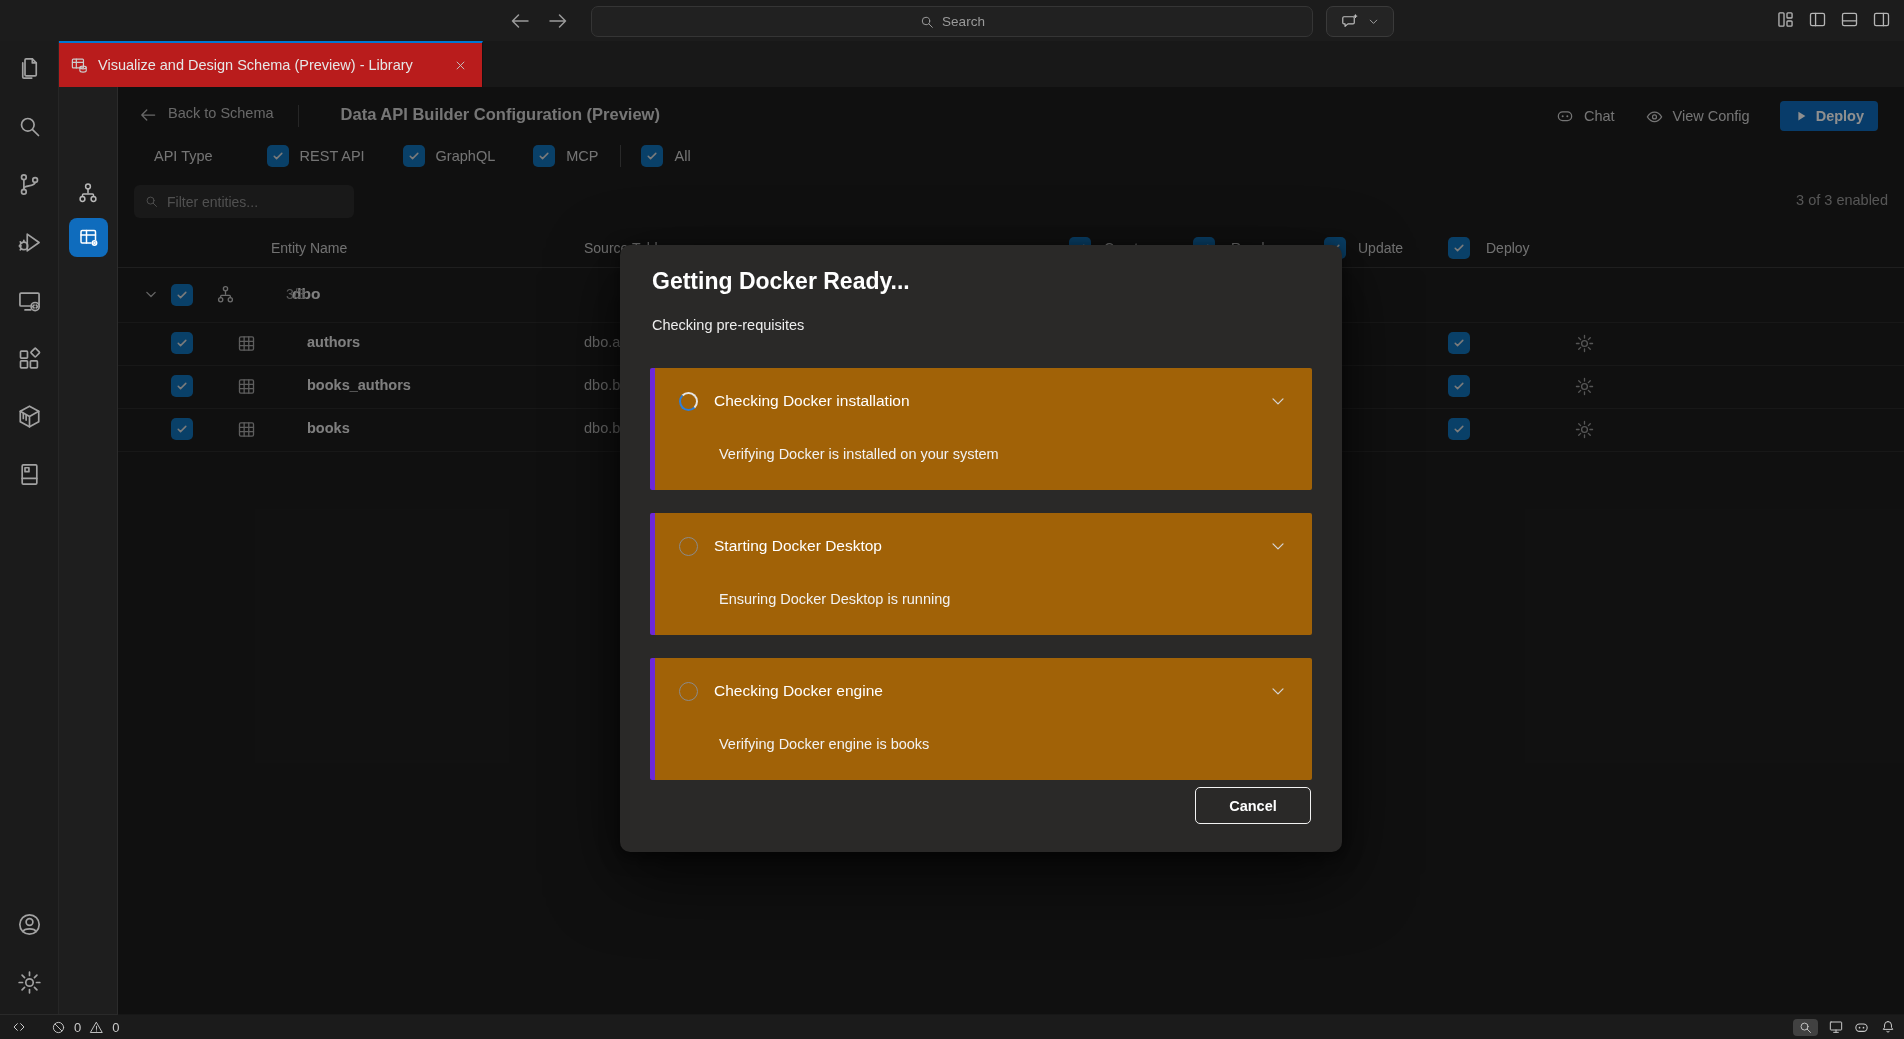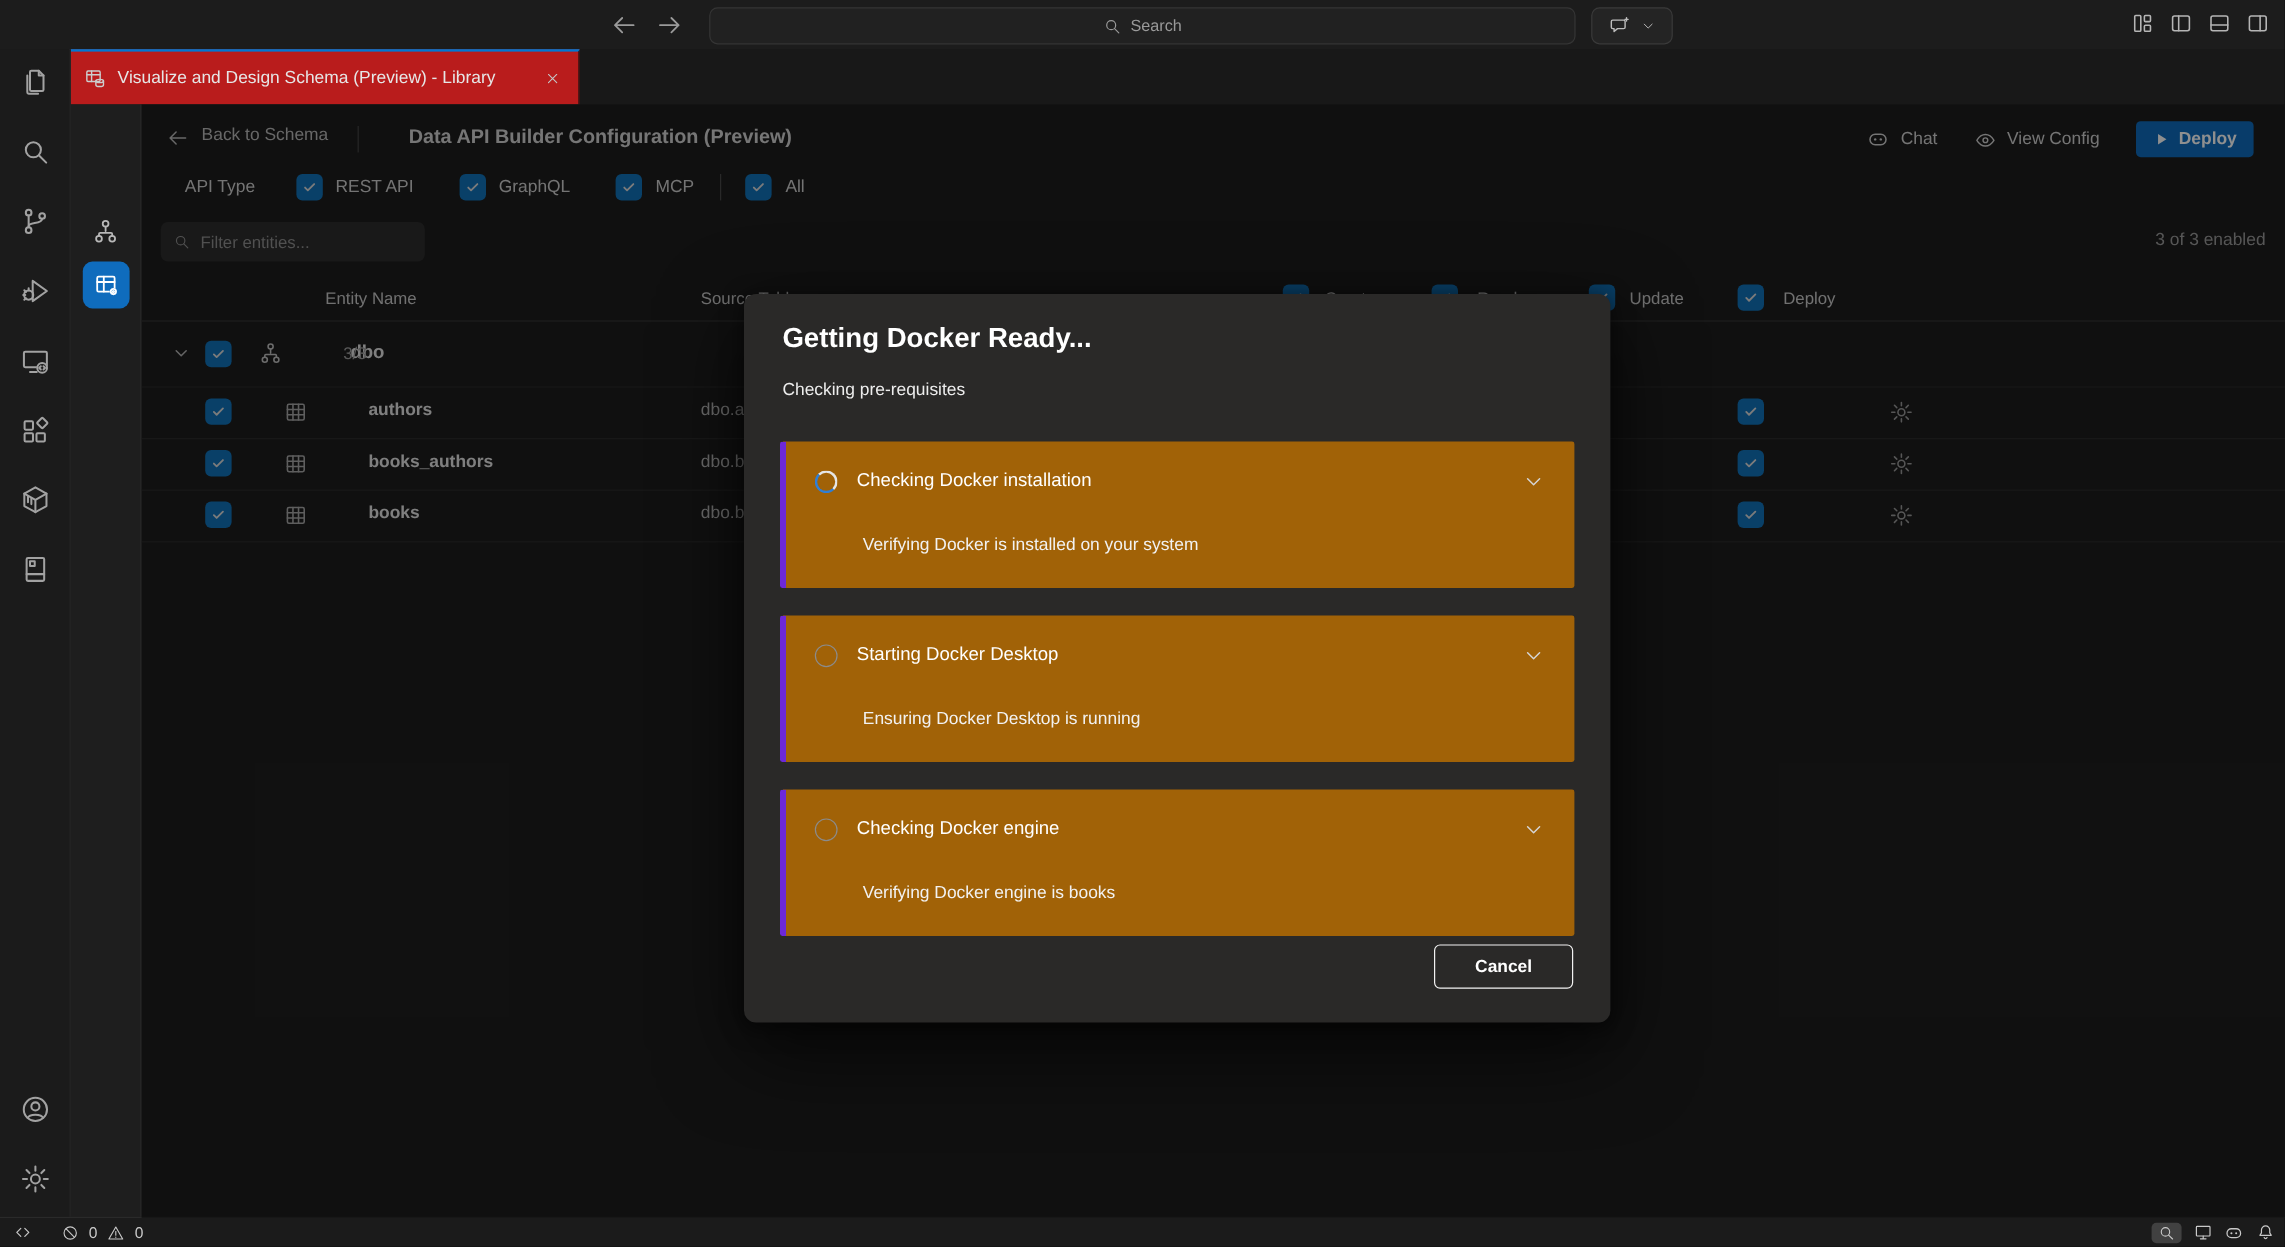--- a/index.html
+++ b/index.html
@@ -39,21 +39,21 @@
   .content{position:absolute;left:118px;top:87px;right:0;bottom:24px;background:#1e1e1e;overflow:hidden;}
   .ehdr-left{position:absolute;left:20px;top:18px;display:flex;align-items:flex-start;gap:10px;color:#b9b9b9;font-size:14.5px;}
   .ehdr-div{width:1px;height:22px;background:#454545;margin:0 14px;}
   .ehdr-title{color:#d2d2d2;font-weight:700;font-size:16.5px;padding-left:18px;}
   .ehdr-right{position:absolute;right:26px;top:14px;display:flex;align-items:center;gap:30px;}
   .linkbtn{display:flex;align-items:center;gap:9px;color:#d0d0d0;font-size:14.5px;}
   .deploy{display:flex;align-items:center;gap:8px;background:#0f6cbd;color:#fff;font-size:14.5px;font-weight:600;
     height:30px;padding:0 14px;border-radius:4px;}
 
   .apirow{position:absolute;left:36px;top:54px;display:flex;align-items:center;height:30px;font-size:14.5px;color:#cfcfcf;}
-  .apirow .lbl{margin-right:34px;}
+  .apirow .lbl{margin-right:54px;}
   .cb{width:22px;height:22px;border-radius:5px;background:#1173ba;display:flex;align-items:center;justify-content:center;flex:none;}
   .cbpair{display:flex;align-items:center;gap:11px;margin-right:38px;}
   .apidiv{width:1px;height:22px;background:#4a4a4a;margin:0 20px 0 -16px;}
 
   .filterbox{position:absolute;left:16px;top:98px;width:220px;height:33px;background:#2d2d2d;border-radius:6px;
     display:flex;align-items:center;padding:0 10px;gap:8px;color:#8f8f8f;font-size:14px;box-sizing:border-box;}
   .enabled-summary{position:absolute;right:16px;top:105px;color:#9a9a9a;font-size:14.5px;}
 
   
   .thead{position:absolute;left:0;right:0;top:144px;height:36px;border-bottom:1px solid #383838;font-size:14px;color:#c9c9c9;}

